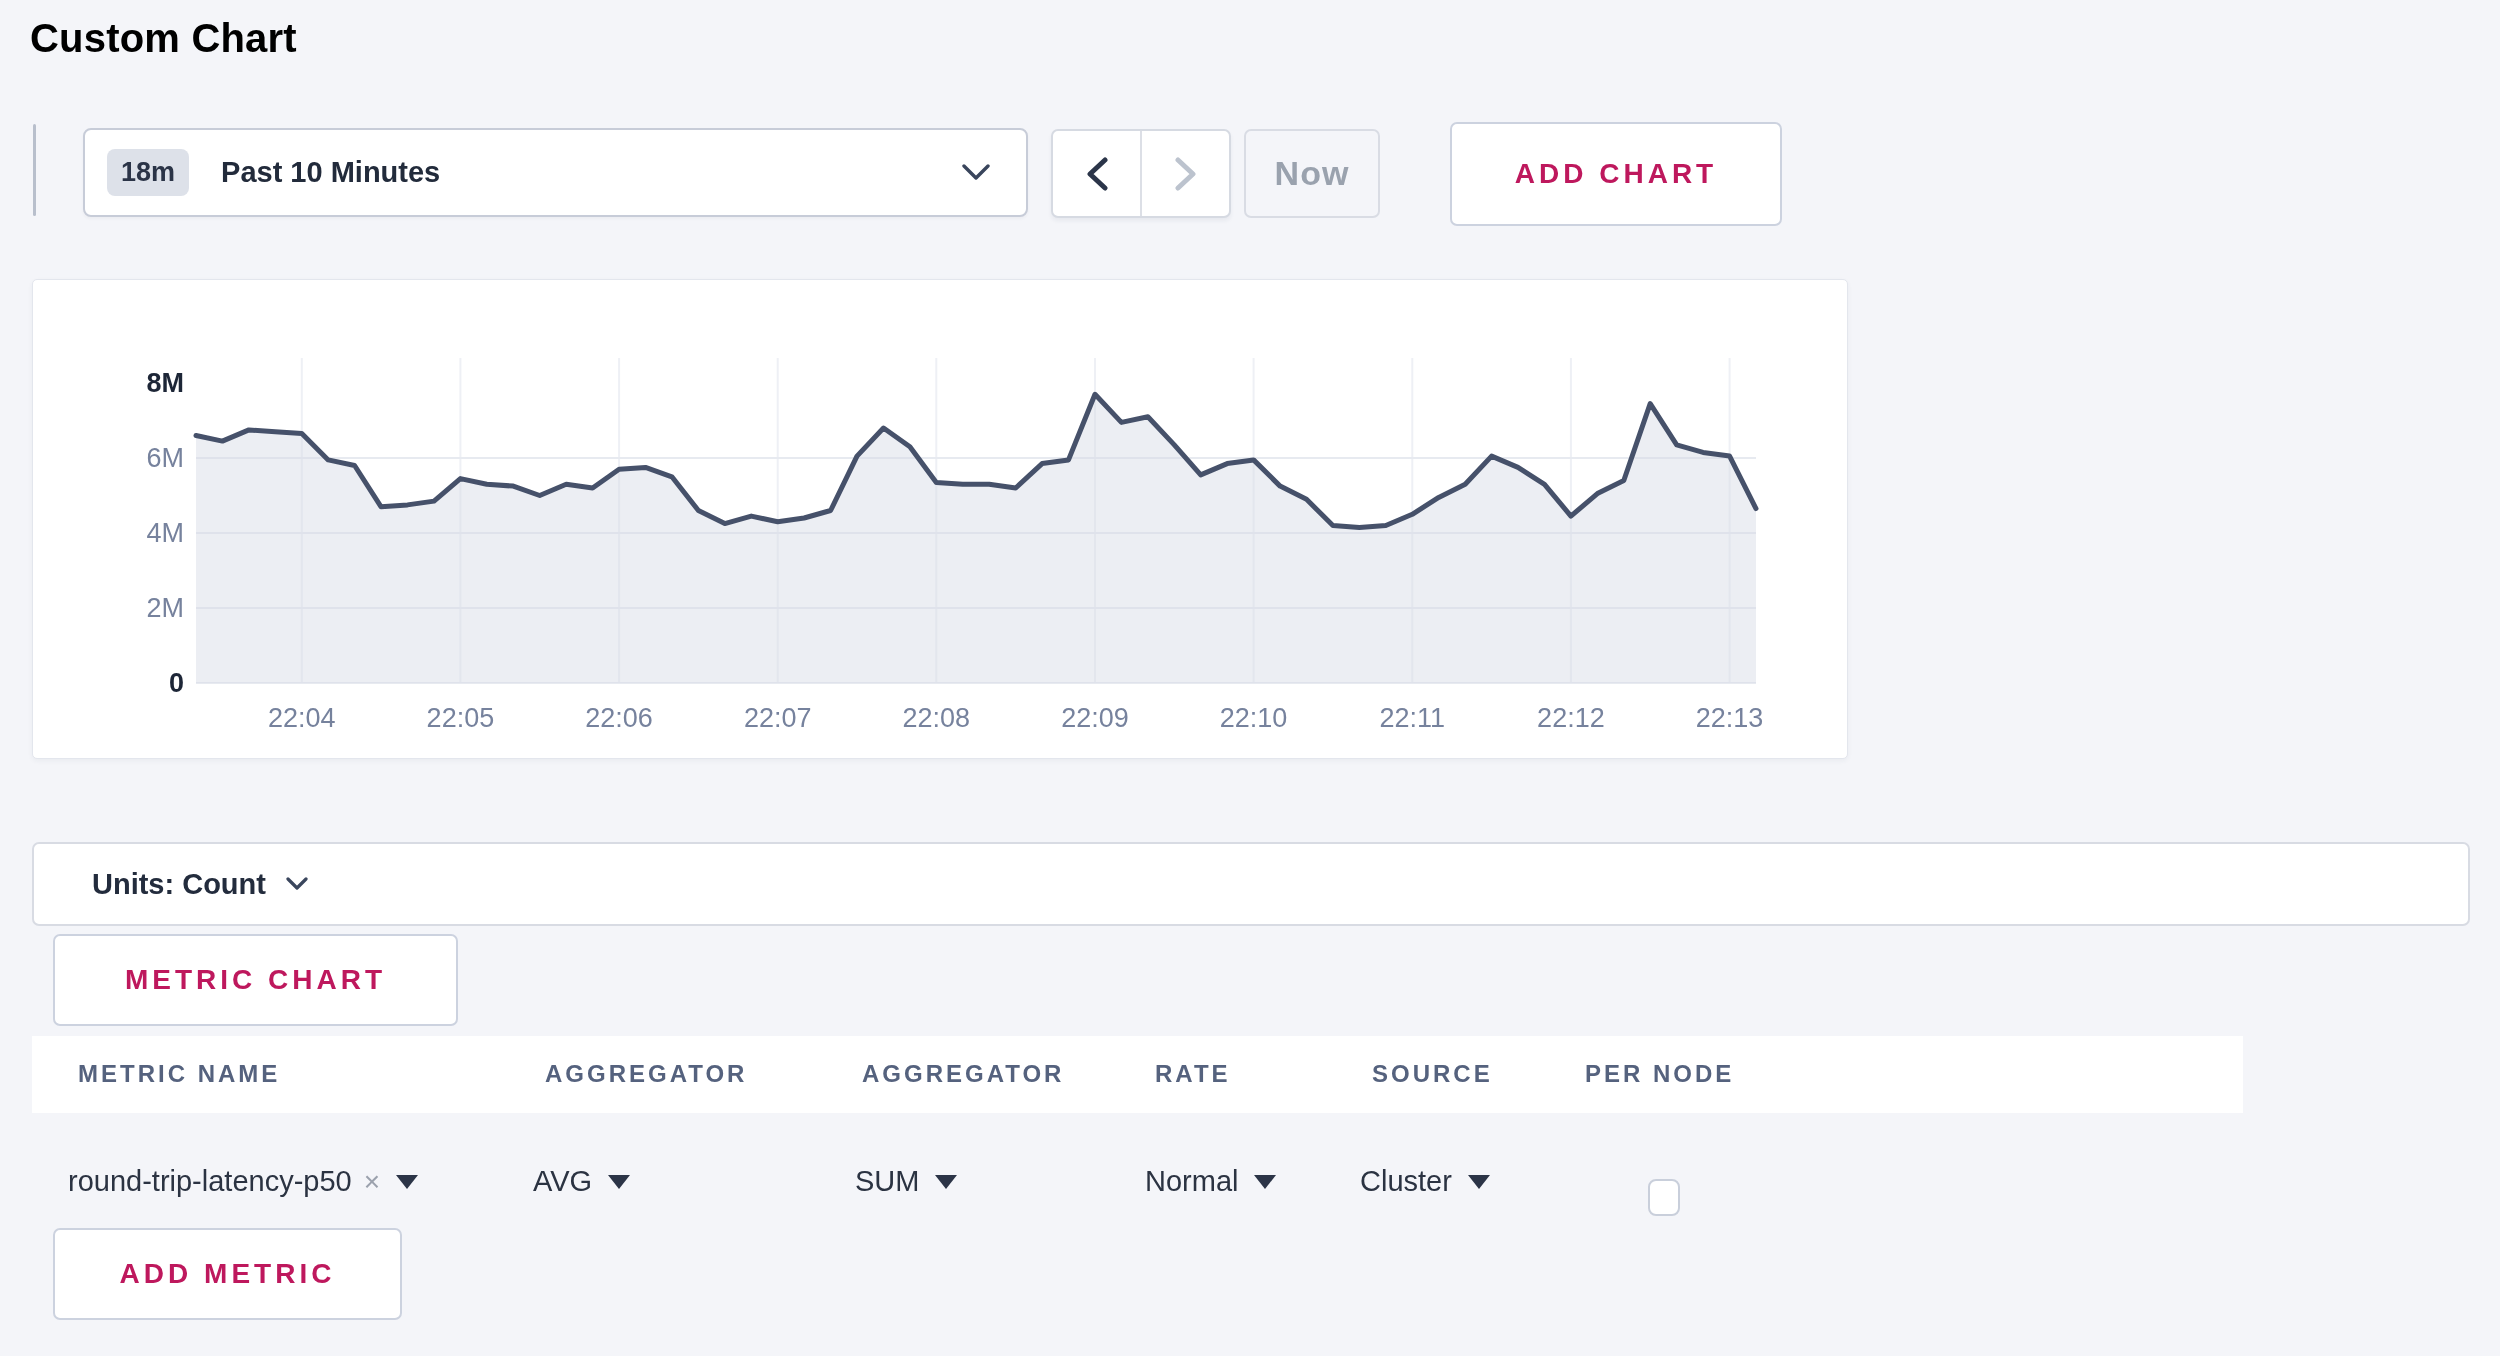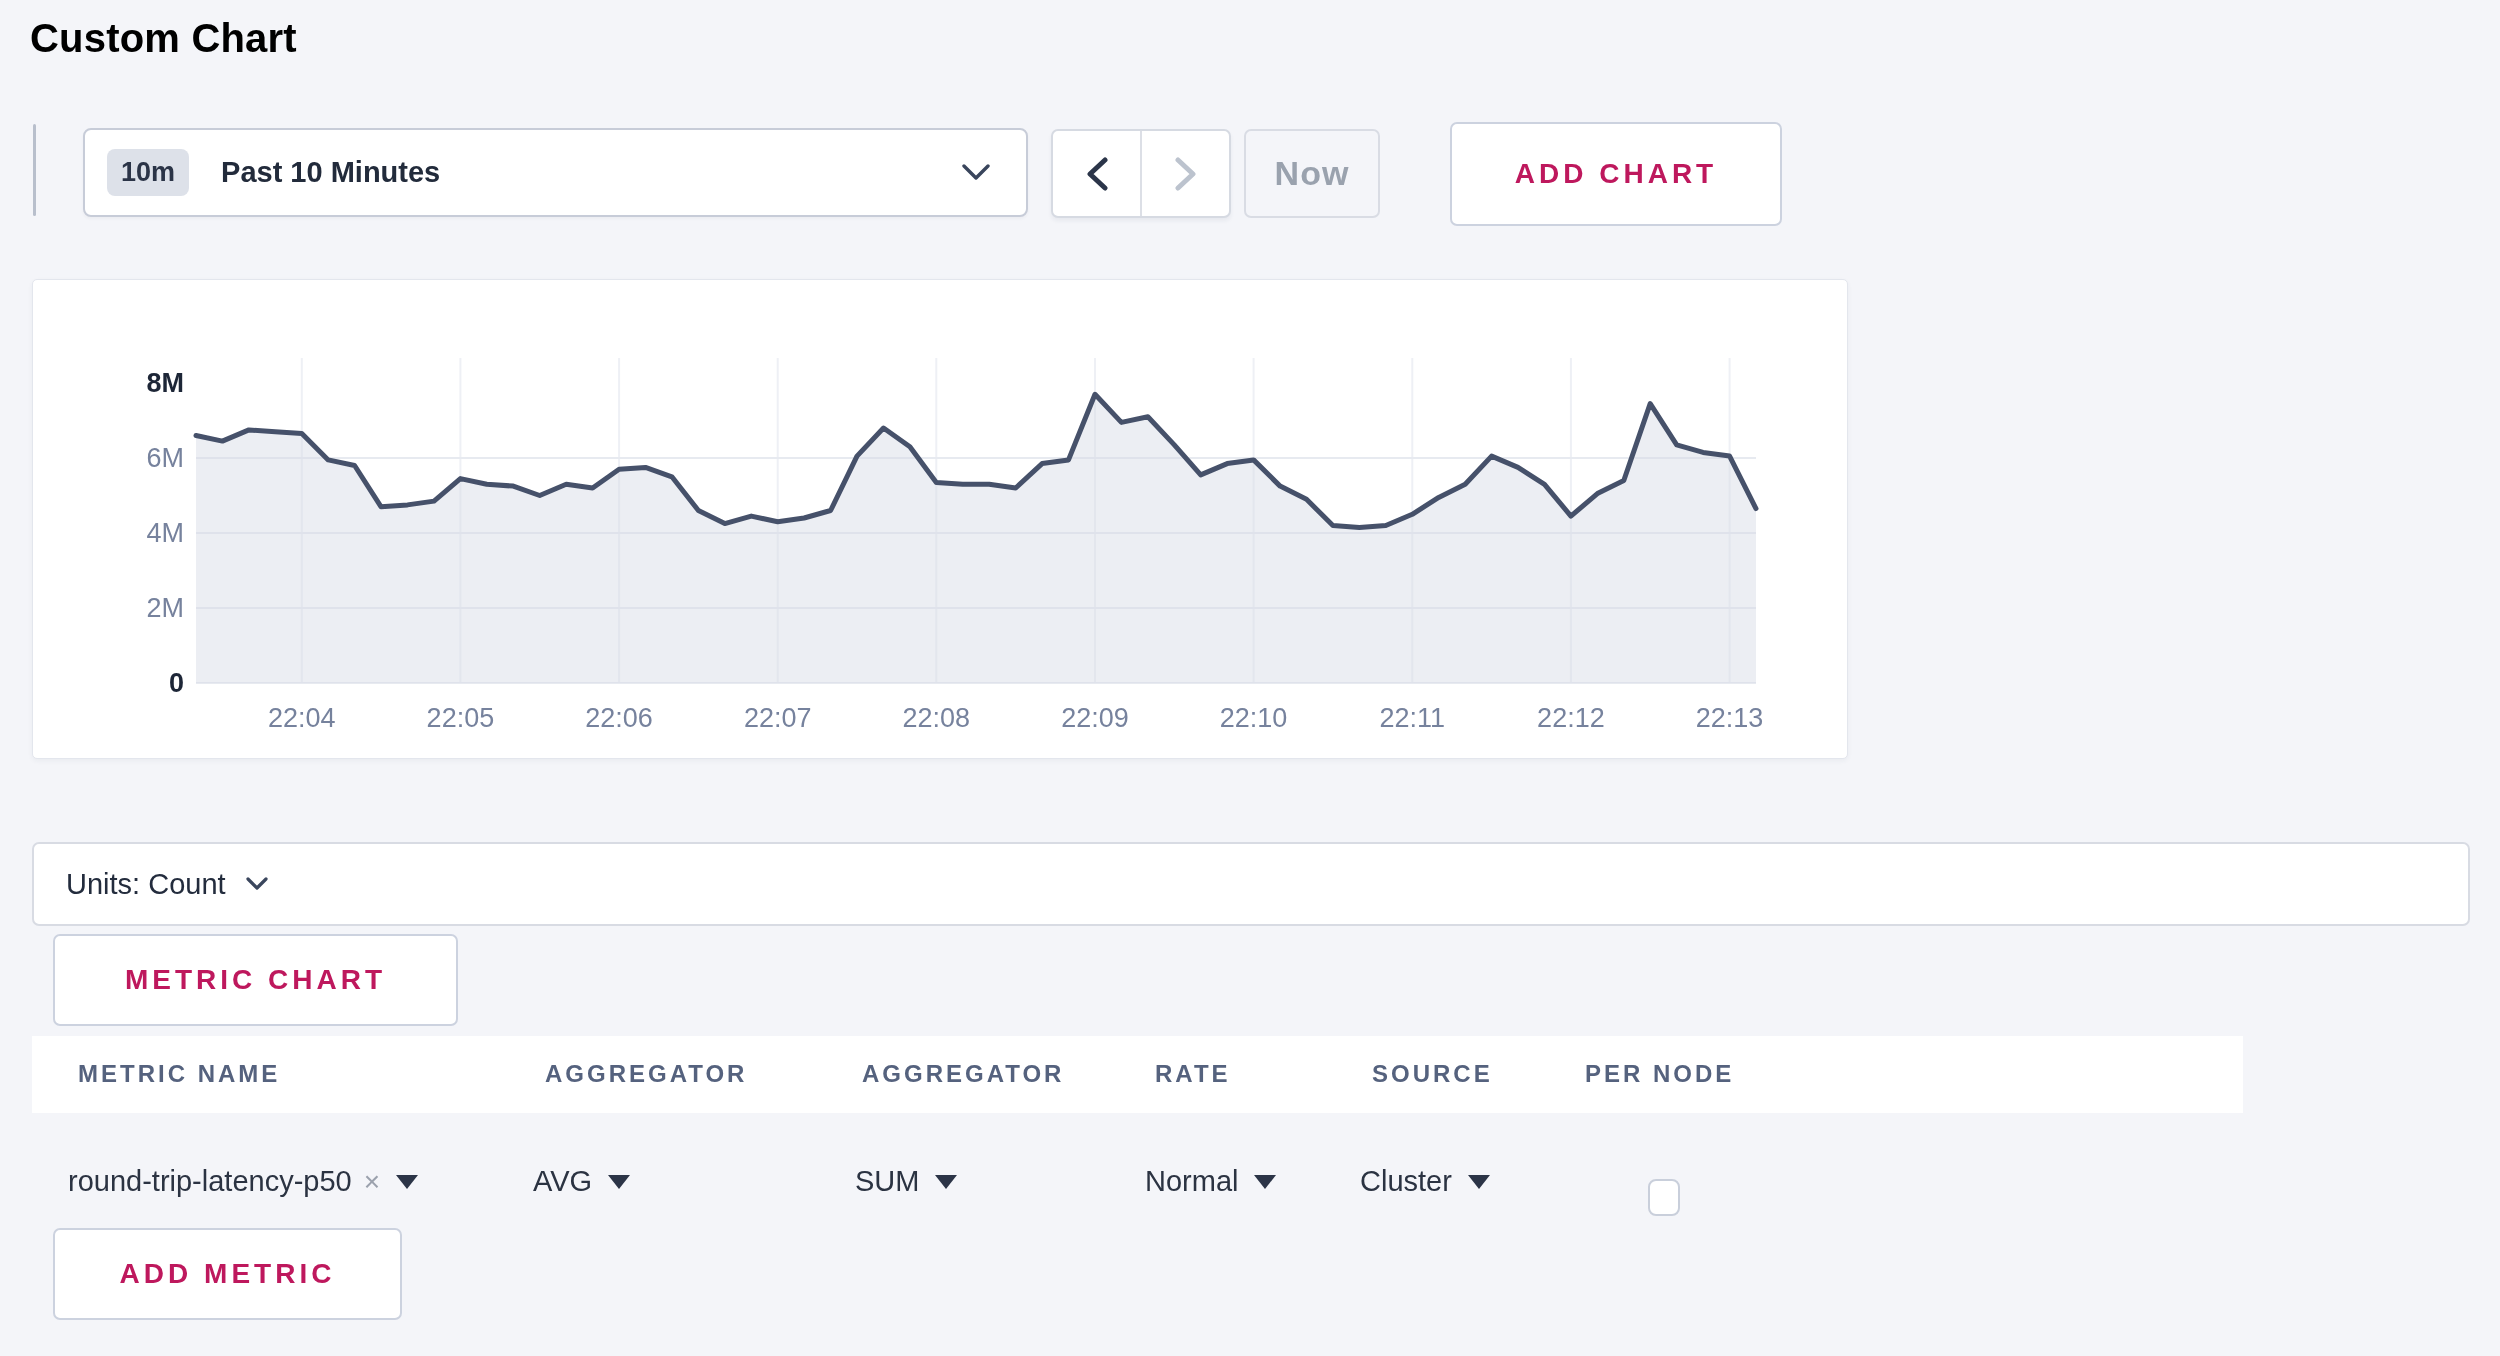--- a/index.html
+++ b/index.html
@@ -28,21 +28,21 @@
   .btn-add-chart{left:1450px;top:122px;width:328px;height:100px;font-size:28px;}
   .btn-remove-chart{left:53px;top:934px;width:401px;height:88px;font-size:28px;}
   .btn-remove-metric{left:1805px;top:1125px;width:420px;height:90px;font-size:28px;}
   .btn-add-metric{left:53px;top:1228px;width:345px;height:88px;font-size:28px;text-align:right;}
 
   .chart-card{left:32px;top:279px;width:1814px;height:478px;background:#fff;border:1px solid #e3e6ed;border-radius:5px;
     box-shadow:0 2px 5px rgba(40,50,80,.05);}
 
   .units-bar{left:32px;top:842px;width:2434px;height:80px;background:#fff;border:2px solid #d8dbe3;border-radius:7px;
     display:flex;align-items:center;cursor:pointer;}
-  .units-label{margin-left:32px;font-size:29px;font-weight:400;color:#232c3d;}
+  .units-label{margin-left:58px;font-size:29px;font-weight:700;color:#232c3d;}
   .units-chevron{margin-left:20px;display:flex;}
 
   .table-header-row{left:32px;top:1036px;width:2211px;height:77px;background:#fff;}
   .th{position:absolute;top:24px;font-size:24px;font-weight:700;letter-spacing:3px;color:#55627e;white-space:nowrap;}
 
   .metric-row{left:32px;top:1113px;width:2211px;height:112px;}
   .select{position:absolute;display:flex;align-items:center;font-size:29px;color:#2b3342;cursor:pointer;white-space:nowrap;text-align:center;}
   .select .x{color:#9ba1ad;font-size:28px;margin-left:12px;cursor:pointer;}
   .caret{width:0;height:0;border-left:11px solid transparent;border-right:11px solid transparent;border-top:14px solid #2b3447;margin-left:16px;}
   .checkbox{position:absolute;left:1616px;top:66px;width:28px;height:33px;background:#fff;border:2px solid #c9cfdb;border-radius:8px;cursor:pointer;}
@@ -50,21 +50,21 @@
 </head>
 <body>
 
 <div class="root">
 
   <div class="abs page-title">Custom Chart</div>
 
   <div class="abs v-divider"></div>
 
   <div class="abs time-dropdown">
-    <span class="time-badge">10m</span>
+    <span class="time-badge">18m</span>
     <span class="time-label">Past 10 Minutes</span>
     <span class="time-chevron">
       <svg width="28" height="17" viewBox="0 0 28 17">
           <path d="M2 2 L14 14 L26 2" fill="none" stroke="#39455c" stroke-width="3.4" stroke-linecap="round" stroke-linejoin="round"></path>
         </svg>
     </span>
   </div>
 
   <div class="abs nav-group">
     <div class="nav-half">

